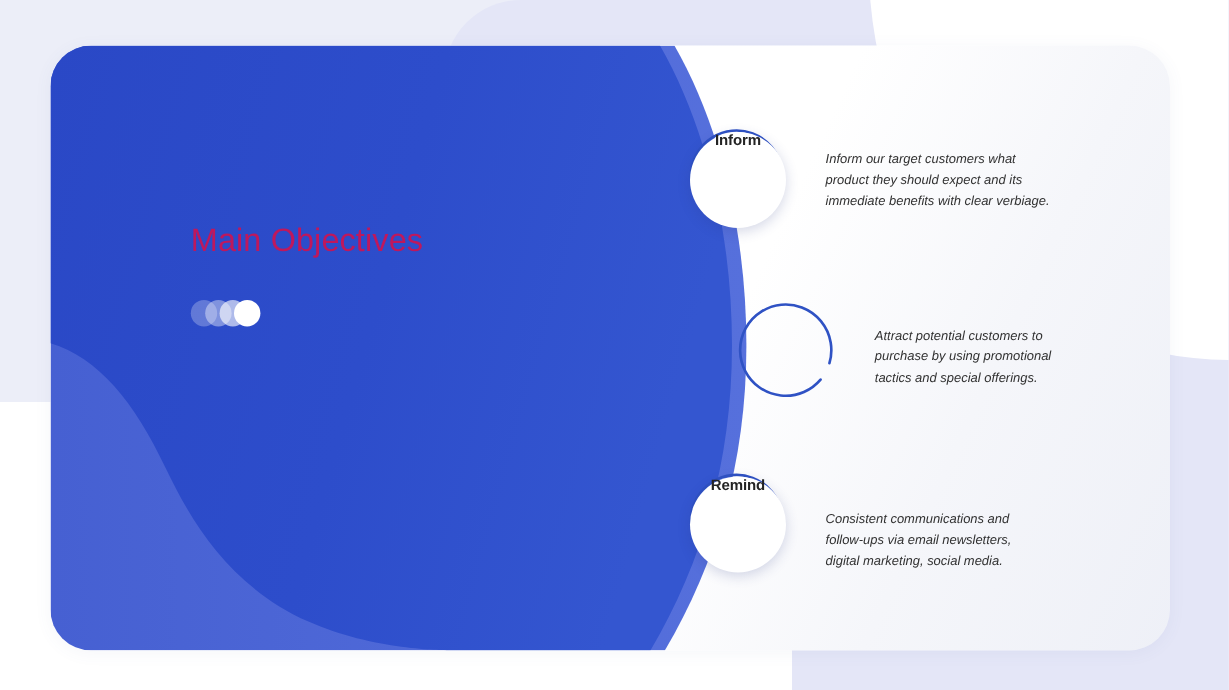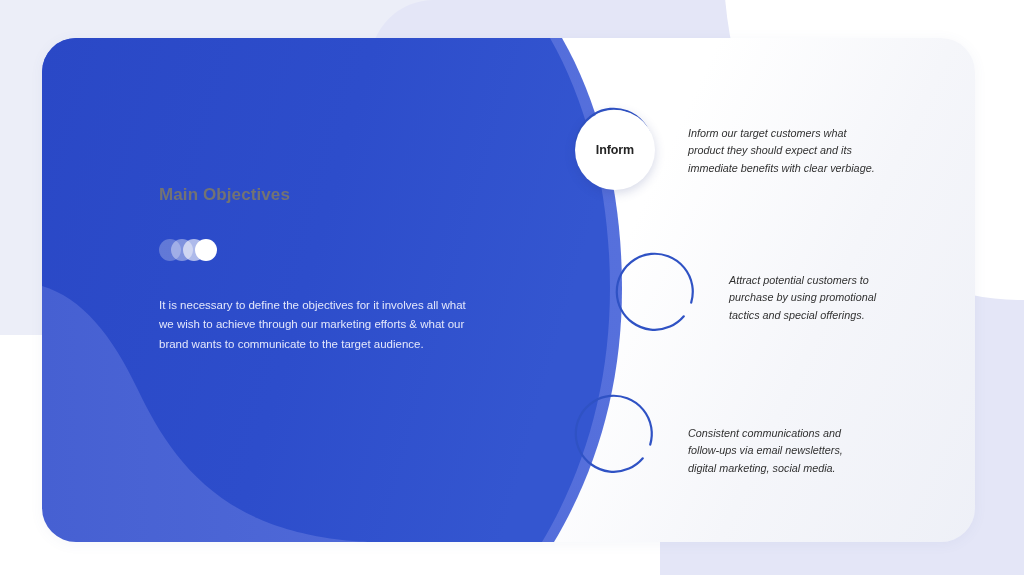--- a/index.html
+++ b/index.html
@@ -85,23 +85,23 @@
 
   
   .left-content {
     position: absolute;
     left: 159px;
     top: 185px;
     width: 330px;
     z-index: 6;
   }
   .title {
-    font-size: 17px;
-    font-weight: bold;
-    color: #737373;
+    font-size: 27px;
+    font-weight: normal;
+    color: #be185d;
     letter-spacing: 0.1px;
     line-height: 1.15;
     margin: 0;
   }
   .dots {
     position: relative;
     height: 22px;
     margin-top: 34px;
     width: 70px;
   }
@@ -147,21 +147,21 @@
   .circle .disc {
     position: absolute;
     left: 5px;
     top: 5px;
     width: 80px;
     height: 80px;
     border-radius: 50%;
     background: #ffffff;
     box-shadow: 0 3px 11px rgba(40, 55, 130, 0.20);
     display: flex;
-    align-items: center;
+    align-items: flex-start;
     justify-content: center;
   }
   .circle .ring {
     position: absolute;
     left: 0;
     top: 0;
     width: 90px;
     height: 90px;
   }
   .circle-label {
@@ -227,23 +227,20 @@
   <div class="left-content">
     <h1 class="title">Main Objectives</h1>
 
     <div class="dots">
       <span class="dot"></span>
       <span class="dot"></span>
       <span class="dot"></span>
       <span class="dot"></span>
     </div>
 
-    <div class="lead-text">
-      <p>It is necessary to define the objectives for it involves all what we wish to achieve through our marketing efforts &amp; what our brand wants to communicate to the target audience.</p>
-    </div>
   </div>
 
   <div class="item item-1">
     <div class="circle">
       <svg class="ring" viewBox="0 0 90 90">
         <path d="M 72.8 66.3 A 38 38 0 1 1 80.2 52.6" fill="none" stroke="#2f52c4" stroke-width="2.2" stroke-linecap="round"></path>
       </svg>
       <div class="disc">
         <span class="circle-label">Inform</span>
       </div>
@@ -262,19 +259,22 @@
     <div class="item-desc">
       <p>Attract potential customers to purchase by using promotional tactics and special offerings.</p>
     </div>
   </div>
 
   <div class="item item-3">
     <div class="circle">
       <svg class="ring" viewBox="0 0 90 90">
         <path d="M 72.8 66.3 A 38 38 0 1 1 80.2 52.6" fill="none" stroke="#2f52c4" stroke-width="2.2" stroke-linecap="round"></path>
       </svg>
+      <div class="disc">
+        <span class="circle-label">Remind</span>
+      </div>
     </div>
     <div class="item-desc">
       <p>Consistent communications and follow-ups via email newsletters, digital marketing, social media.</p>
     </div>
   </div>
 
 </div>
 
 </body></html>

